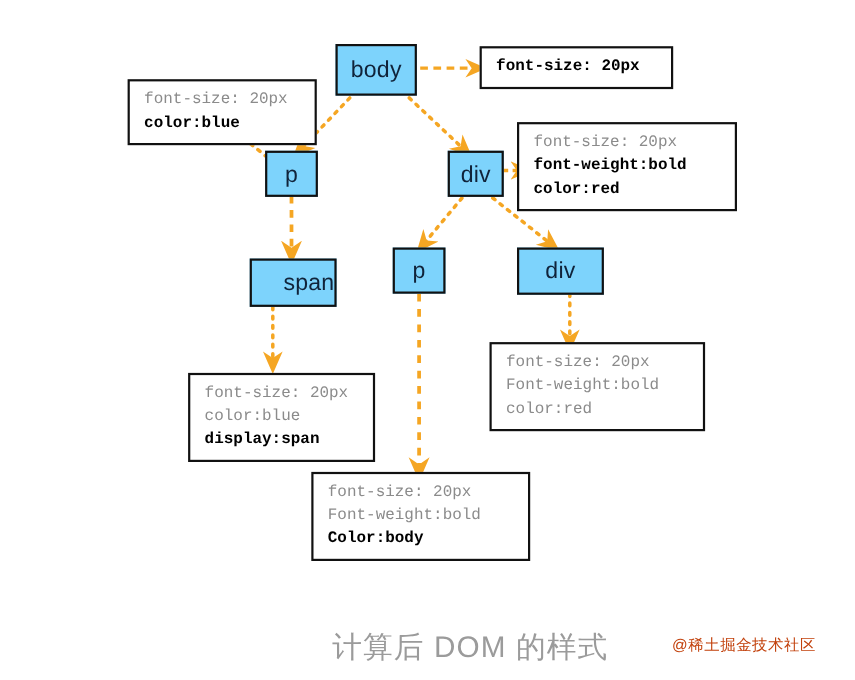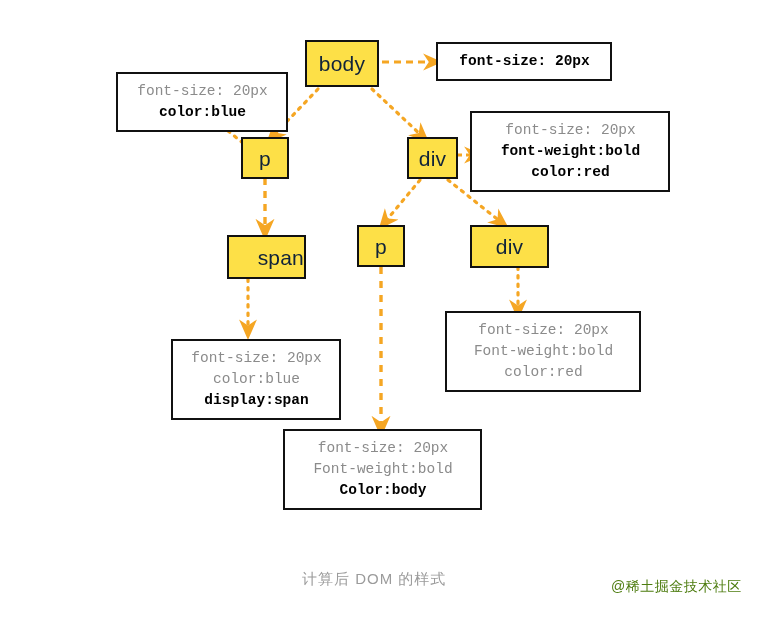--- a/index.html
+++ b/index.html
@@ -25,21 +25,21 @@
     position: absolute;
     left: 0;
     top: 0;
     width: 777px;
     height: 618px;
     pointer-events: none;
   }
   
   .node {
     position: absolute;
-    background: #fde047;
+    background: #7dd3fc;
     border: 2px solid #111111;
     display: flex;
     align-items: center;
     justify-content: center;
     color: #10233a;
     font-family: "Liberation Sans", sans-serif;
     font-size: 21px;
     line-height: 1;
     letter-spacing: 0.2px;
     box-sizing: border-box;
@@ -53,45 +53,44 @@
     font-family: "Liberation Mono", monospace;
     font-size: 14.5px;
     line-height: 1.45;
     padding: 7px 12px 7px 13px;
     white-space: nowrap;
   }
   .anno .ln {
     display: block;
     color: #8b8b8b;
     font-weight: normal;
-    text-align: center;
   }
   .anno .ln.b {
     color: #000000;
     font-weight: bold;
   }
   
   #caption {
     position: absolute;
     left: 302px;
     top: 570px;
     font-family: "Liberation Sans", sans-serif;
-    font-size: 15px;
+    font-size: 27px;
     color: #9b9b9b;
     letter-spacing: 1px;
     white-space: nowrap;
     text-align: right;
   }
   #watermark {
     position: absolute;
     left: 611px;
     top: 578px;
     font-family: "Liberation Sans", sans-serif;
     font-size: 14px;
-    color: #4d7c0f;
+    color: #c2410c;
     letter-spacing: 0.5px;
     white-space: nowrap;
   }
 </style>
 </head>
 <body>
 
 <div id="canvas">
 
   <svg id="arrow-layer" viewBox="0 0 777 618" xmlns="http://www.w3.org/2000/svg">

